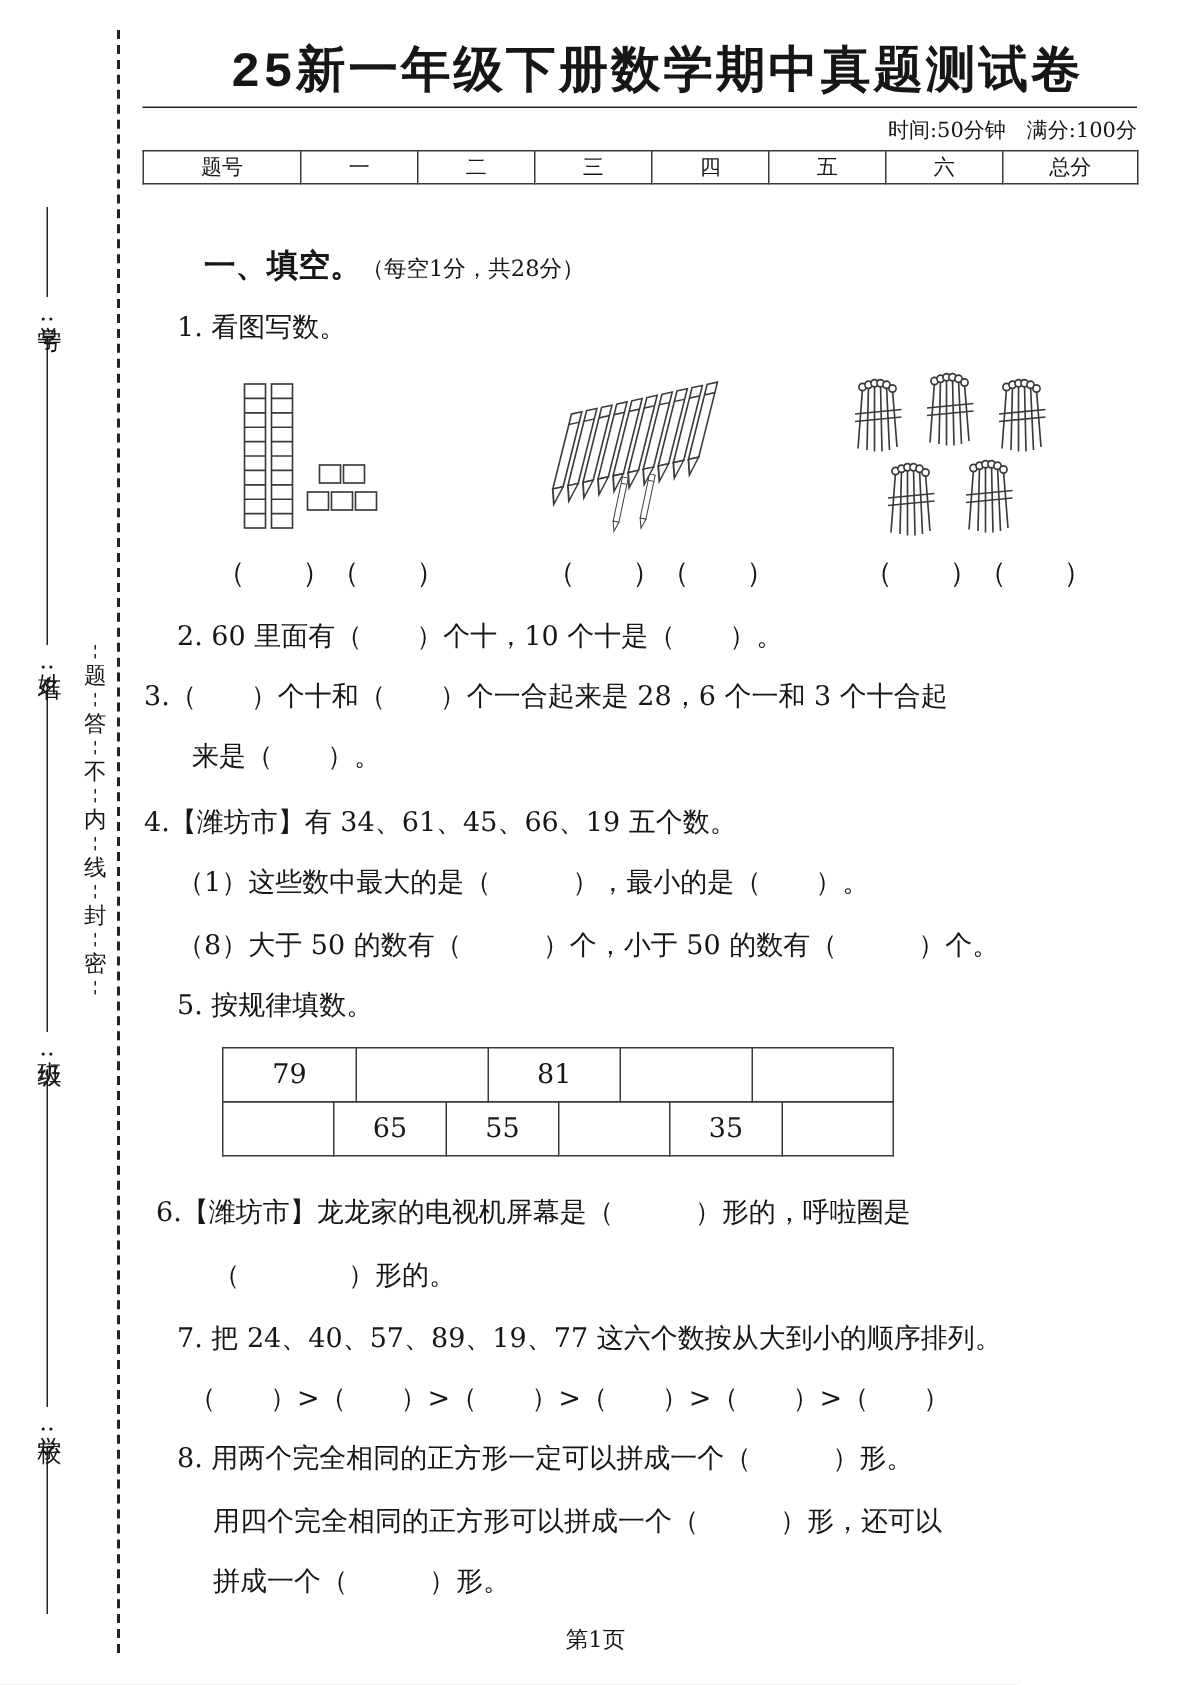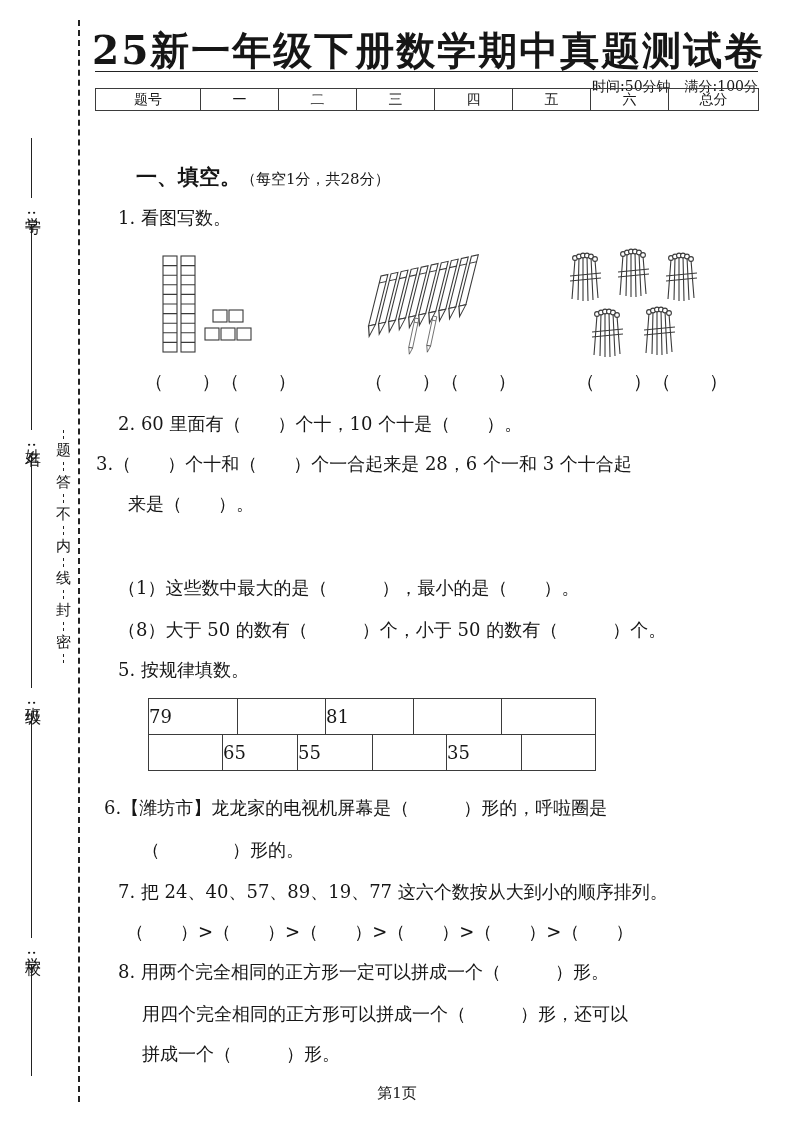--- a/index.html
+++ b/index.html
@@ -2,36 +2,36 @@
 <html><head>
 <meta charset="utf-8">
 <style>
   html,body { margin:0; padding:0; background:#e8e8e8; }
   .page {
     position:relative; width:794px; height:1123px; margin:0 auto;
     background:#ffffff; overflow:hidden;
     font-family:"DejaVu Serif","Liberation Serif",serif; color:#161616;
   }
   .title {
-    position:absolute; left:92px; top:24px; width:668px; text-align:center;
-    font-size:39px; font-weight:700; letter-spacing:2px; white-space:nowrap;
+    position:absolute; left:104px; top:24px; width:668px; text-align:center;
+    font-size:33px; font-weight:700; letter-spacing:2px; white-space:nowrap;font-family:Liberation Mono, monospace;
   }
   .title-rule { position:absolute; left:95px; top:71px; width:663px; height:0; border-top:1.5px solid #222; }
   .meta { position:absolute; right:36px; top:78px; font-size:14px; }
-  .score-table { position:absolute; left:95px; top:88px; width:663px; border-collapse:collapse; table-layout:fixed;border-radius:14px; }
+  .score-table { position:absolute; left:95px; top:100px; width:663px; border-collapse:collapse; table-layout:fixed;border-radius:14px; }
   .score-table td { border:1px solid #3b3b3b; height:21px; text-align:center; font-size:14px; padding:0; }
   .sec-heading { position:absolute; left:95px; top:163px; white-space:nowrap; }
   .sec-heading .bold { font-weight:700; font-size:21px;margin-left:41px; }
   .sec-heading .small { font-size:15px; }
   .qline { position:absolute; font-size:18px; white-space:nowrap; }
   .blank-row { position:absolute; top:369px; font-size:19px; text-align:center; white-space:nowrap; }
   .img { position:absolute; }
   .fill-wrap { position:absolute; left:148px; top:698px; }
   .fill-table { border-collapse:collapse; table-layout:fixed; }
-  .fill-table td { border:1px solid #3b3b3b; height:35px; font-size:18px; padding:0; }
+  .fill-table td { border:1px solid #3b3b3b; height:35px; text-align:center; font-size:18px; padding:0; }
   .t1 { width:447px; }
   .t2 { width:447px; margin-top:-1px;border-radius:14px; }
   .footer { position:absolute; left:0; top:1084px; width:794px; text-align:center; font-size:15px; }
   .side-dash { position:absolute; left:78px; top:20px; height:1082px; width:0; border-left:2px dashed #222; }
   .side-line { position:absolute; left:31px; top:138px; height:938px; width:0; border-left:1.2px solid #222; }
   .side-label {
     position:absolute; left:21px; writing-mode:vertical-rl; font-size:16px;
     letter-spacing:3px; background:#fff; padding:6px 1px; white-space:nowrap;
   }
   .seal {
@@ -170,20 +170,21 @@
 
   <div class="blank-row" style="left:138px; width:165px">（　　）（　　）</div>
   <div class="blank-row" style="left:358px; width:165px">（　　）（　　）</div>
   <div class="blank-row" style="left:572px; width:160px">（　　）（　　）</div>
 
   <div class="qline" style="left:118px; top:412px">2. 60 里面有（　　）个十，10 个十是（　　）。</div>
 
   <div class="qline" style="left:96px; top:452px">3.（　　）个十和（　　）个一合起来是 28，6 个一和 3 个十合起</div>
   <div class="qline" style="left:128px; top:492px">来是（　　）。</div>
 
+  <div class="qline" style="left:96px; top:536px">4.【潍坊市】有 34、61、45、66、19 五个数。</div>
   <div class="qline" style="left:118px; top:576px">（1）这些数中最大的是（　　　），最小的是（　　）。</div>
   <div class="qline" style="left:118px; top:618px">（8）大于 50 的数有（　　　）个，小于 50 的数有（　　　）个。</div>
 
   <div class="qline" style="left:118px; top:658px">5. 按规律填数。</div>
   <div class="fill-wrap">
     <table class="fill-table t1">
       <colgroup>
           <col style="width:89px">
           <col style="width:88px">
           <col style="width:88px">

